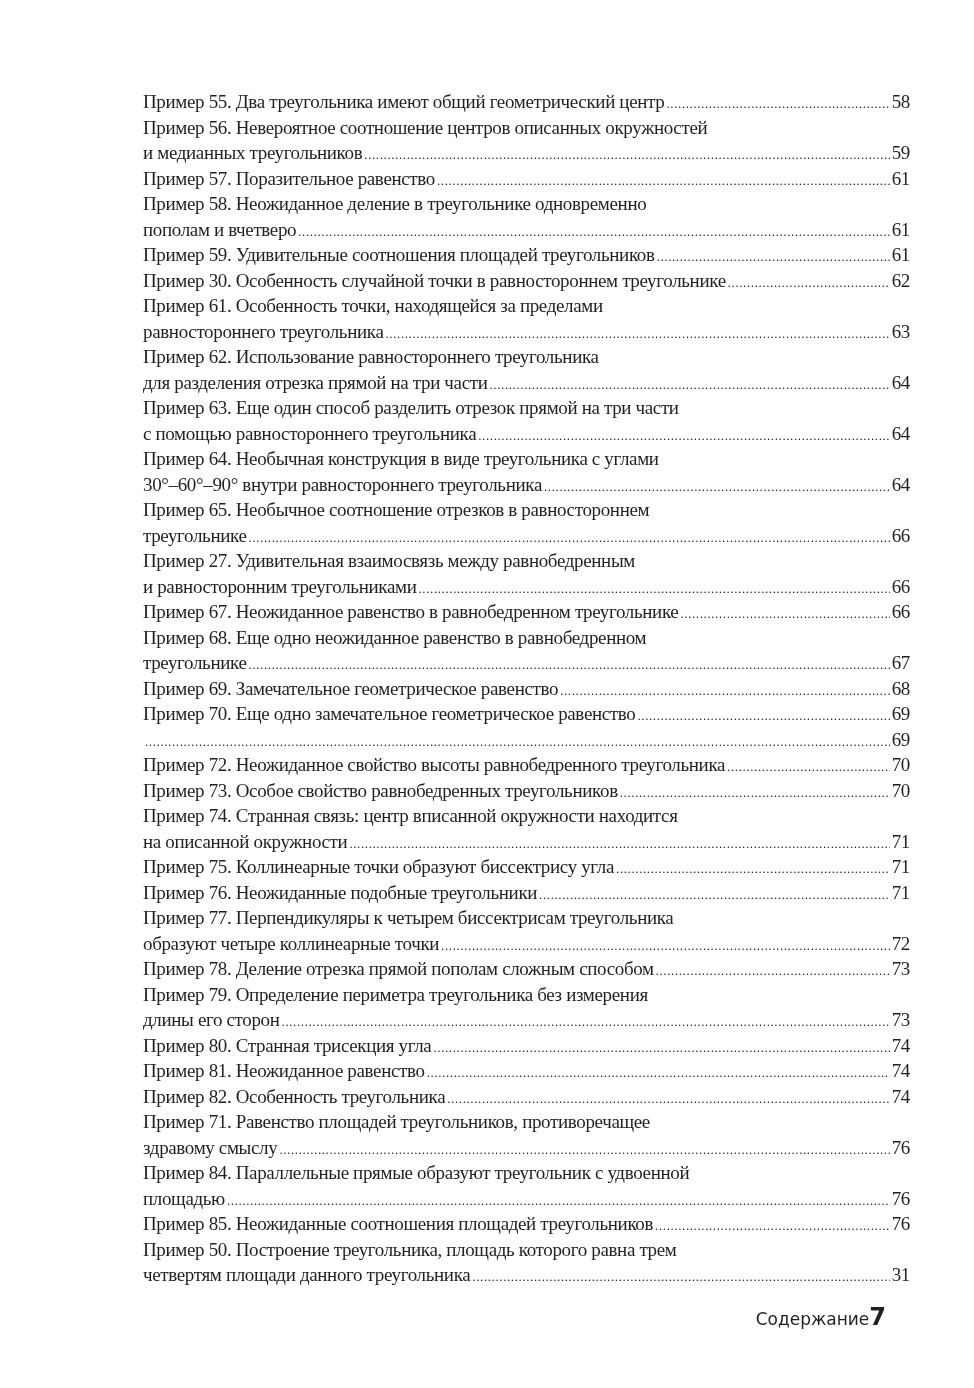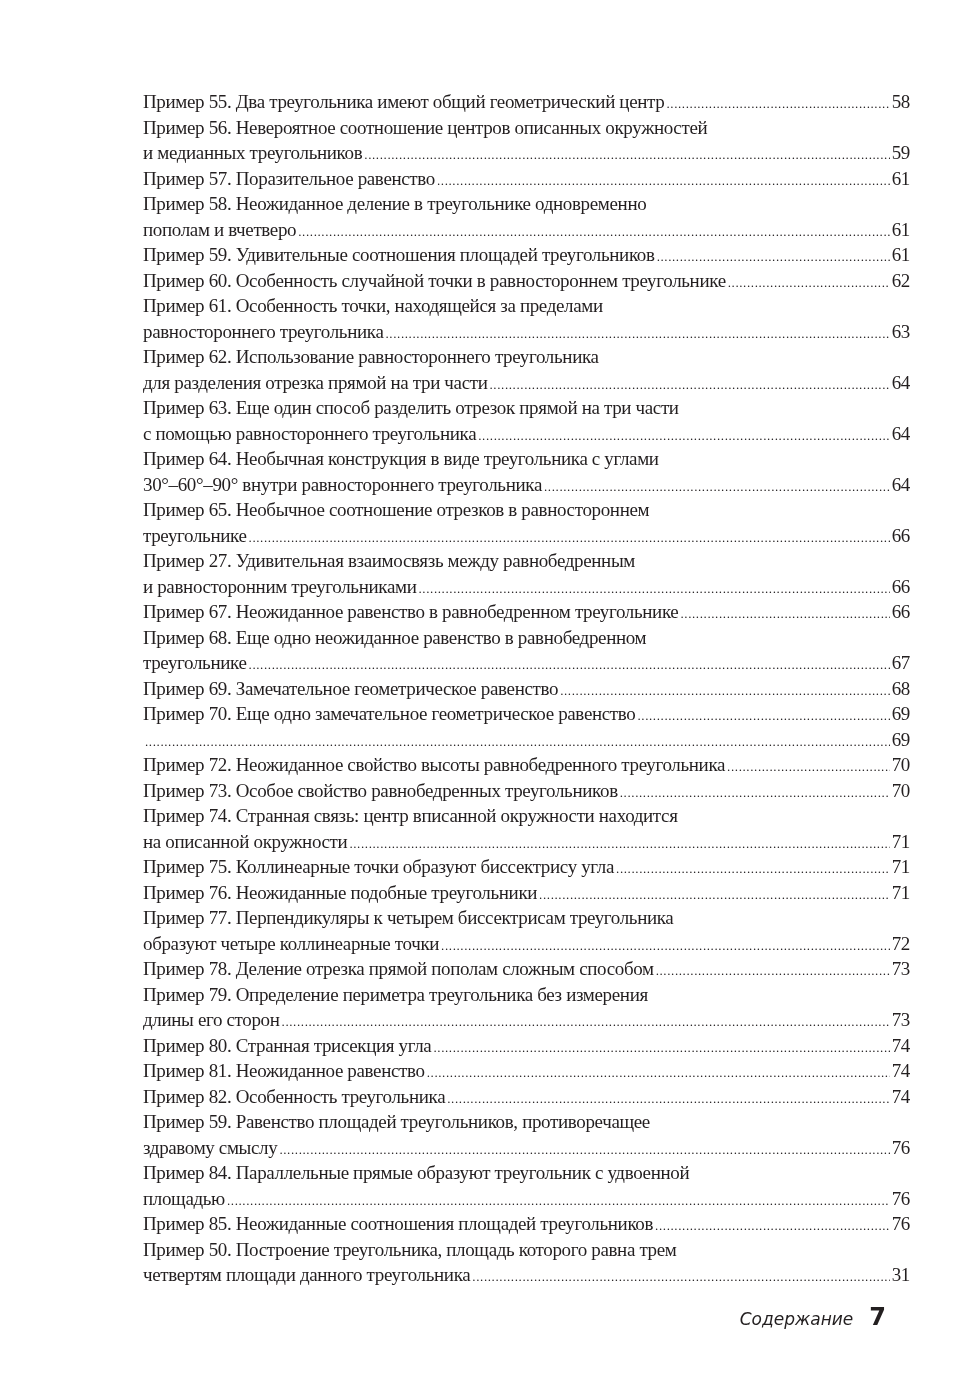--- a/index.html
+++ b/index.html
@@ -42,21 +42,21 @@
     .last-line .pg { flex: 0 0 auto; text-align: left; }
     .footer {
       position: absolute;
       top: 1303px;
       right: 88px;
       display: flex;
       align-items: baseline;
       font-family: "DejaVu Sans", "Liberation Sans", sans-serif;
       color: #231f20;
     }
-    .footer .section { font-size: 17px; margin-right: 16px; font-style: italic; }
+    .footer .section { font-size: 17px; margin-right: 0; }
     .footer .page-num { font-size: 24px; font-weight: bold; }
   </style>
 </head>
 <body>
 
 <div class="toc" id="toc">
     <div class="entry">
       <div class="line last-line">
         <span class="txt">Пример 55. Два треугольника имеют общий геометрический центр </span>
         <span class="leader"></span>
@@ -88,21 +88,21 @@
     </div>
     <div class="entry">
       <div class="line last-line">
         <span class="txt">Пример 59. Удивительные соотношения площадей треугольников</span>
         <span class="leader"></span>
         <span class="pg">61</span>
       </div>
     </div>
     <div class="entry">
       <div class="line last-line">
-        <span class="txt">Пример 60. Особенность случайной точки в равностороннем треугольнике</span>
+        <span class="txt">Пример 30. Особенность случайной точки в равностороннем треугольнике</span>
         <span class="leader"></span>
         <span class="pg">62</span>
       </div>
     </div>
     <div class="entry">
       <div class="line"><span class="txt">Пример 61. Особенность точки, находящейся за пределами</span></div>
       <div class="line last-line">
         <span class="txt">равностороннего треугольника </span>
         <span class="leader"></span>
         <span class="pg">63</span>
@@ -257,21 +257,21 @@
       </div>
     </div>
     <div class="entry">
       <div class="line last-line">
         <span class="txt">Пример 82. Особенность треугольника</span>
         <span class="leader"></span>
         <span class="pg">74</span>
       </div>
     </div>
     <div class="entry">
-      <div class="line"><span class="txt">Пример 59. Равенство площадей треугольников, противоречащее</span></div>
+      <div class="line"><span class="txt">Пример 71. Равенство площадей треугольников, противоречащее</span></div>
       <div class="line last-line">
         <span class="txt">здравому смыслу</span>
         <span class="leader"></span>
         <span class="pg">76</span>
       </div>
     </div>
     <div class="entry">
       <div class="line"><span class="txt">Пример 84. Параллельные прямые образуют треугольник с удвоенной</span></div>
       <div class="line last-line">
         <span class="txt">площадью</span>

